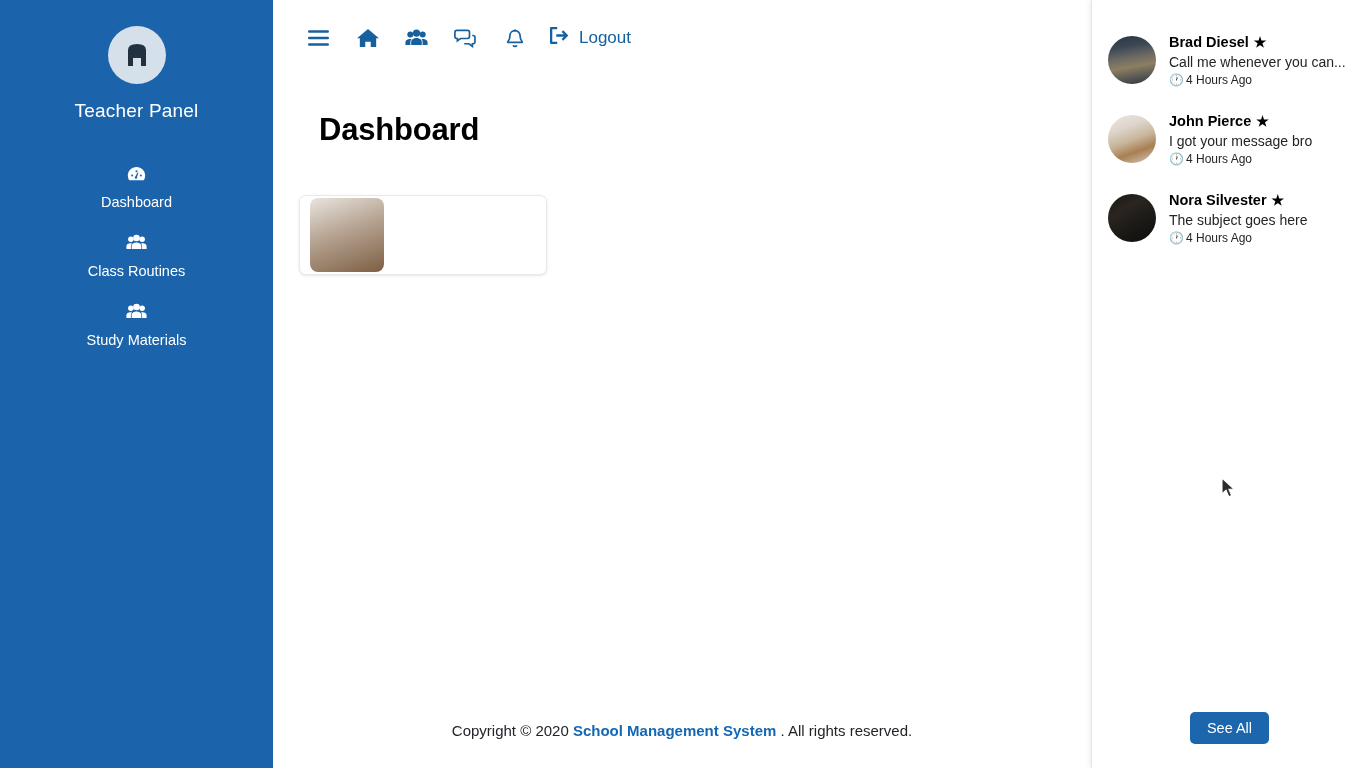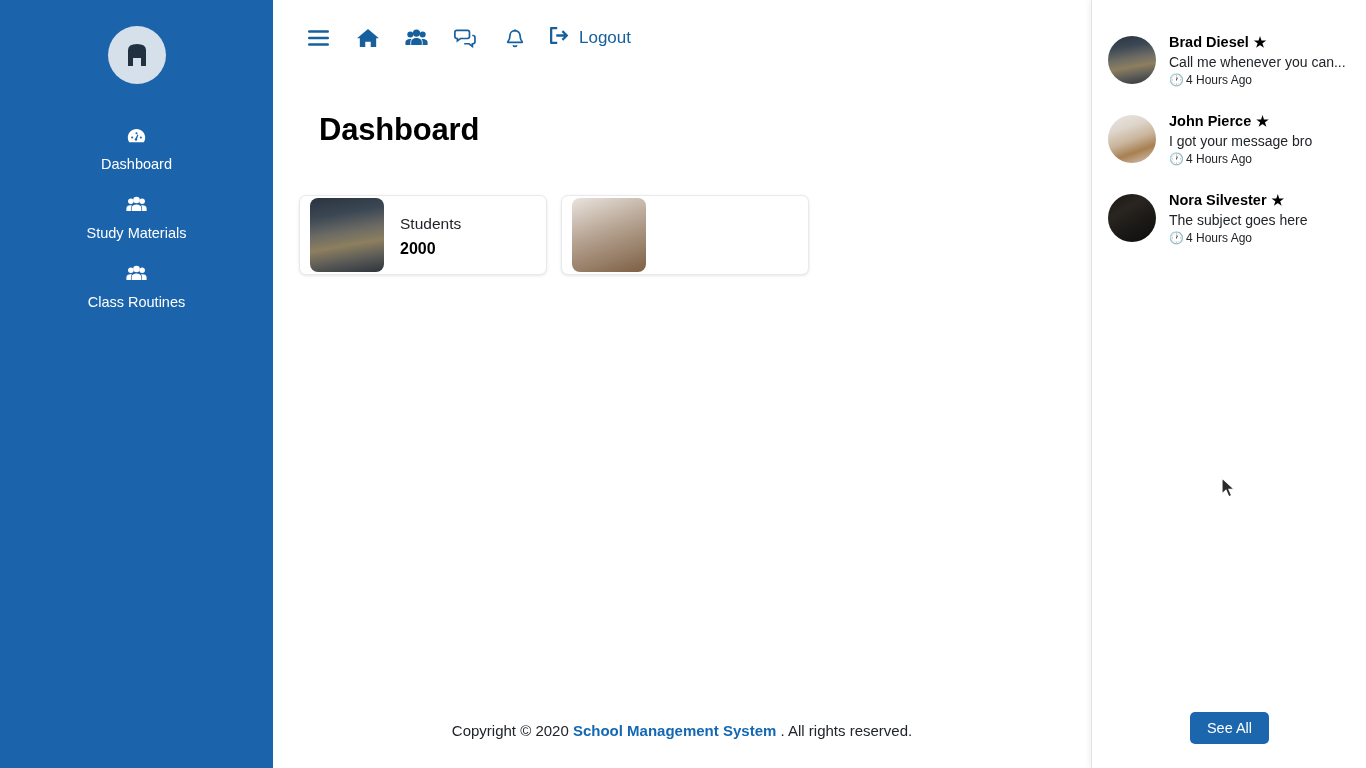--- a/index.html
+++ b/index.html
@@ -235,59 +235,60 @@
 <div id="app">
 
   <aside class="sidebar">
     <div class="brand-wrap">
       <span class="brand-logo">
         <svg width="32" height="32" viewBox="0 0 32 32">
           <path d="M7 27 L7 11 Q7 5 16 5 Q25 5 25 11 L25 27 L20 27 L20 19 L12 19 L12 27 Z
                    M12 10 L20 10 L20 15 L12 15 Z" fill="#22313f"></path>
         </svg>
       </span>
+      <div class="brand-title">Teacher Panel</div>
     </div>
 
     <nav class="nav-list">
       <a class="nav-item" href="#">
         <span class="nav-icon">
           <svg width="19" height="18" viewBox="0 0 24 22" fill="#ffffff">
             <path d="M12 2C5.9 2 1 6.9 1 13c0 2 .5 3.7 1.4 5.2.3.5.8.8 1.4.8h16.4c.6 0 1.1-.3 1.4-.8.9-1.5 1.4-3.2 1.4-5.2 0-6.1-4.9-11-11-11zm0 4.2a1.3 1.3 0 1 1 0 2.6 1.3 1.3 0 0 1 0-2.6zM6.5 14.3a1.3 1.3 0 1 1 0-2.6 1.3 1.3 0 0 1 0 2.6zm11 0a1.3 1.3 0 1 1 0-2.6 1.3 1.3 0 0 1 0 2.6zM14.3 9.9l-1.6 4.5a1.6 1.6 0 1 1-1.9-.6l2.2-4.3c.2-.4.8-.4 1.1-.1.2.1.3.3.2.5z"></path>
           </svg>
         </span>
         <span class="nav-label">Dashboard</span>
+      </a>
+
+      <a class="nav-item" href="#">
+        <span class="nav-icon">
+          <svg width="21" height="17" viewBox="0 0 26 20" fill="#ffffff">
+            <circle cx="6" cy="6" r="3.4"></circle>
+            <circle cx="20" cy="6" r="3.4"></circle>
+            <circle cx="13" cy="4.4" r="4.1"></circle>
+            <path d="M13 10c-3.3 0-6 1.9-6 4.3V18h12v-3.7C19 11.9 16.3 10 13 10z"></path>
+            <path d="M5.4 11c-2.6 0-4.9 1.5-4.9 3.5V18h5.6v-3.7c0-1.3.5-2.4 1.3-3.2-.6-.1-1.3-.1-2-.1z"></path>
+            <path d="M20.6 11c-.7 0-1.4 0-2 .1.8.8 1.3 1.9 1.3 3.2V18h5.6v-3.5c0-2-2.3-3.5-4.9-3.5z"></path>
+          </svg>
+        </span>
+        <span class="nav-label">Class Routines</span>
       </a>
 
       <a class="nav-item" href="#">
         <span class="nav-icon">
           <svg width="21" height="17" viewBox="0 0 26 20" fill="#ffffff">
             <circle cx="6" cy="6" r="3.4"></circle>
             <circle cx="20" cy="6" r="3.4"></circle>
             <circle cx="13" cy="4.4" r="4.1"></circle>
             <path d="M13 10c-3.3 0-6 1.9-6 4.3V18h12v-3.7C19 11.9 16.3 10 13 10z"></path>
             <path d="M5.4 11c-2.6 0-4.9 1.5-4.9 3.5V18h5.6v-3.7c0-1.3.5-2.4 1.3-3.2-.6-.1-1.3-.1-2-.1z"></path>
             <path d="M20.6 11c-.7 0-1.4 0-2 .1.8.8 1.3 1.9 1.3 3.2V18h5.6v-3.5c0-2-2.3-3.5-4.9-3.5z"></path>
           </svg>
         </span>
         <span class="nav-label">Study Materials</span>
       </a>
-
-      <a class="nav-item" href="#">
-        <span class="nav-icon">
-          <svg width="21" height="17" viewBox="0 0 26 20" fill="#ffffff">
-            <circle cx="6" cy="6" r="3.4"></circle>
-            <circle cx="20" cy="6" r="3.4"></circle>
-            <circle cx="13" cy="4.4" r="4.1"></circle>
-            <path d="M13 10c-3.3 0-6 1.9-6 4.3V18h12v-3.7C19 11.9 16.3 10 13 10z"></path>
-            <path d="M5.4 11c-2.6 0-4.9 1.5-4.9 3.5V18h5.6v-3.7c0-1.3.5-2.4 1.3-3.2-.6-.1-1.3-.1-2-.1z"></path>
-            <path d="M20.6 11c-.7 0-1.4 0-2 .1.8.8 1.3 1.9 1.3 3.2V18h5.6v-3.5c0-2-2.3-3.5-4.9-3.5z"></path>
-          </svg>
-        </span>
-        <span class="nav-label">Class Routines</span>
-      </a>
     </nav>
   </aside>
 
   <section class="main">
 
     <header class="navbar">
       <button class="nav-btn" aria-label="menu">
         <svg width="21" height="18" viewBox="0 0 22 18" fill="#16609e">
           <rect x="0" y="1" width="22" height="2.6" rx="1.3"></rect>
           <rect x="0" y="7.7" width="22" height="2.6" rx="1.3"></rect>
@@ -336,30 +337,20 @@
         </span>
         <span>Logout</span>
       </a>
     </header>
 
     <div class="content">
       <h1 class="page-title">Dashboard</h1>
 
       <div class="cards-row">
 
-        <div class="stat-card">
-          <span class="stat-thumb" style="background-image:
-                  linear-gradient(170deg,#2b3440 0%,#3b4754 24%,#6b6a64 45%,#8d7f5f 62%,#5b5b57 80%,#2e343b 100%),
-                  radial-gradient(circle at 58% 30%, #c9cfd6 0 14%, rgba(0,0,0,0) 42%);
-                  background-blend-mode: normal, overlay;"></span>
-          <div class="stat-text">
-            <div class="stat-label">Students</div>
-            <div class="stat-value">2000</div>
-          </div>
-        </div>
 
 
 
         <div class="stat-card">
           <span class="stat-thumb" style="background-image: linear-gradient(160deg,#e9e4de 0%,#b6a392 45%,#7d5f43 100%);"></span>
           <div class="stat-text">
             <div class="stat-label"></div>
             <div class="stat-value"></div>
           </div>
         </div>

